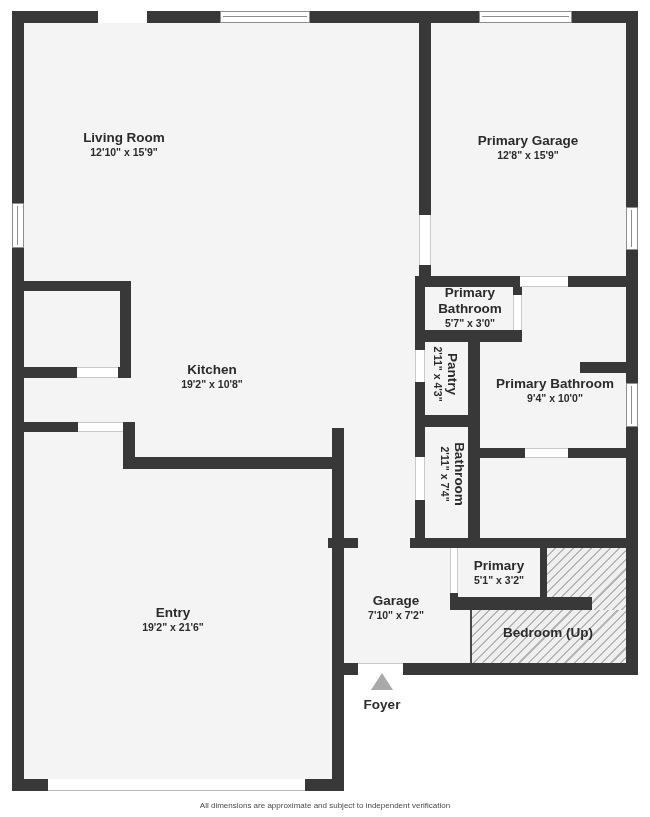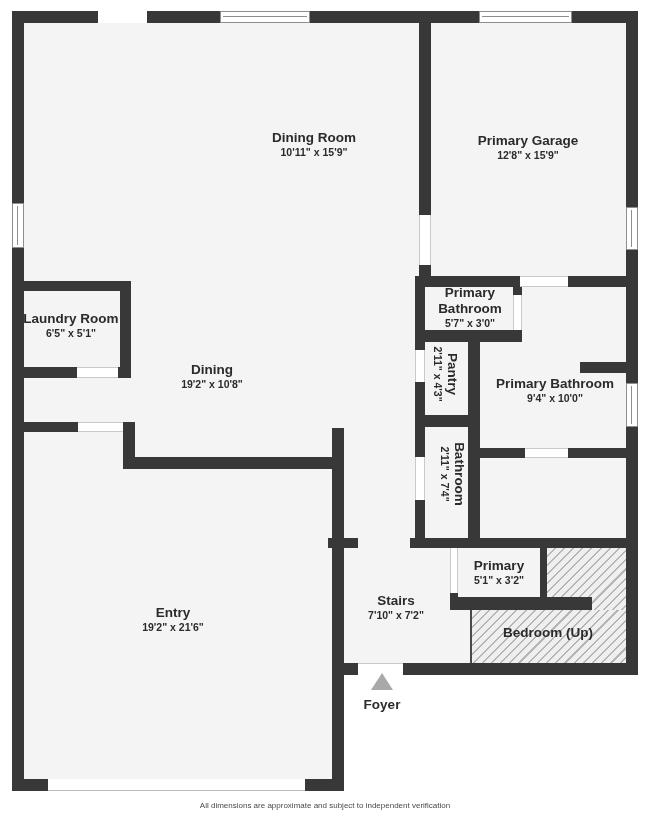--- a/index.html
+++ b/index.html
@@ -94,34 +94,30 @@
   <div class="gap hl" style="left:77px;top:367px;width:41px;height:11px"></div>
   <div class="gap hl" style="left:78px;top:422px;width:45px;height:10px"></div>
   <div class="gap vl" style="left:419px;top:215px;width:12px;height:50px"></div>
   <div class="gap hl" style="left:520px;top:276px;width:48px;height:11px"></div>
   <div class="gap vl" style="left:513px;top:295px;width:9px;height:35px"></div>
   <div class="gap vl" style="left:415px;top:350px;width:10px;height:32px"></div>
   <div class="gap vl" style="left:415px;top:457px;width:10px;height:43px"></div>
   <div class="gap hl" style="left:525px;top:448px;width:43px;height:10px"></div>
   <div class="gap vl" style="left:450px;top:548px;width:8px;height:45px"></div>
 
-  <div class="label" style="left:314px;top:145px">
-    <div class="nm">Dining Room</div>
-    <div class="dm">10'11" x 15'9"</div>
+  <div class="label" style="left:124px;top:145px">
+    <div class="nm">Living Room</div>
+    <div class="dm">12'10" x 15'9"</div>
   </div>
   <div class="label" style="left:528px;top:148px">
     <div class="nm">Primary Garage</div>
     <div class="dm">12'8" x 15'9"</div>
   </div>
-  <div class="label" style="left:71px;top:326px">
-    <div class="nm">Laundry Room</div>
-    <div class="dm">6'5" x 5'1"</div>
-  </div>
   <div class="label" style="left:212px;top:377px">
-    <div class="nm">Dining</div>
+    <div class="nm">Kitchen</div>
     <div class="dm">19'2" x 10'8"</div>
   </div>
   <div class="label wrap" style="left:470px;top:308px">
     <div class="nm">Primary Bathroom</div>
     <div class="dm">5'7" x 3'0"</div>
   </div>
   <div class="label vlabel" style="left:445px;top:374px">
     <div class="nm">Pantry</div>
     <div class="dm">2'11" x 4'3"</div>
   </div>
@@ -135,21 +131,21 @@
   </div>
   <div class="label" style="left:499px;top:573px">
     <div class="nm">Primary</div>
     <div class="dm">5'1" x 3'2"</div>
   </div>
   <div class="label" style="left:173px;top:620px">
     <div class="nm">Entry</div>
     <div class="dm">19'2" x 21'6"</div>
   </div>
   <div class="label" style="left:396px;top:608px">
-    <div class="nm">Stairs</div>
+    <div class="nm">Garage</div>
     <div class="dm">7'10" x 7'2"</div>
   </div>
   <div class="label" style="left:548px;top:633px">
     <div class="nm">Bedroom (Up)</div>
   </div>
 
   <div class="entry-arrow" style="left:371px;top:673px"></div>
   <div class="entry-label" style="left:382px;top:704px">Foyer</div>
 
   <div class="disclaimer">All dimensions are approximate and subject to independent verification</div>

